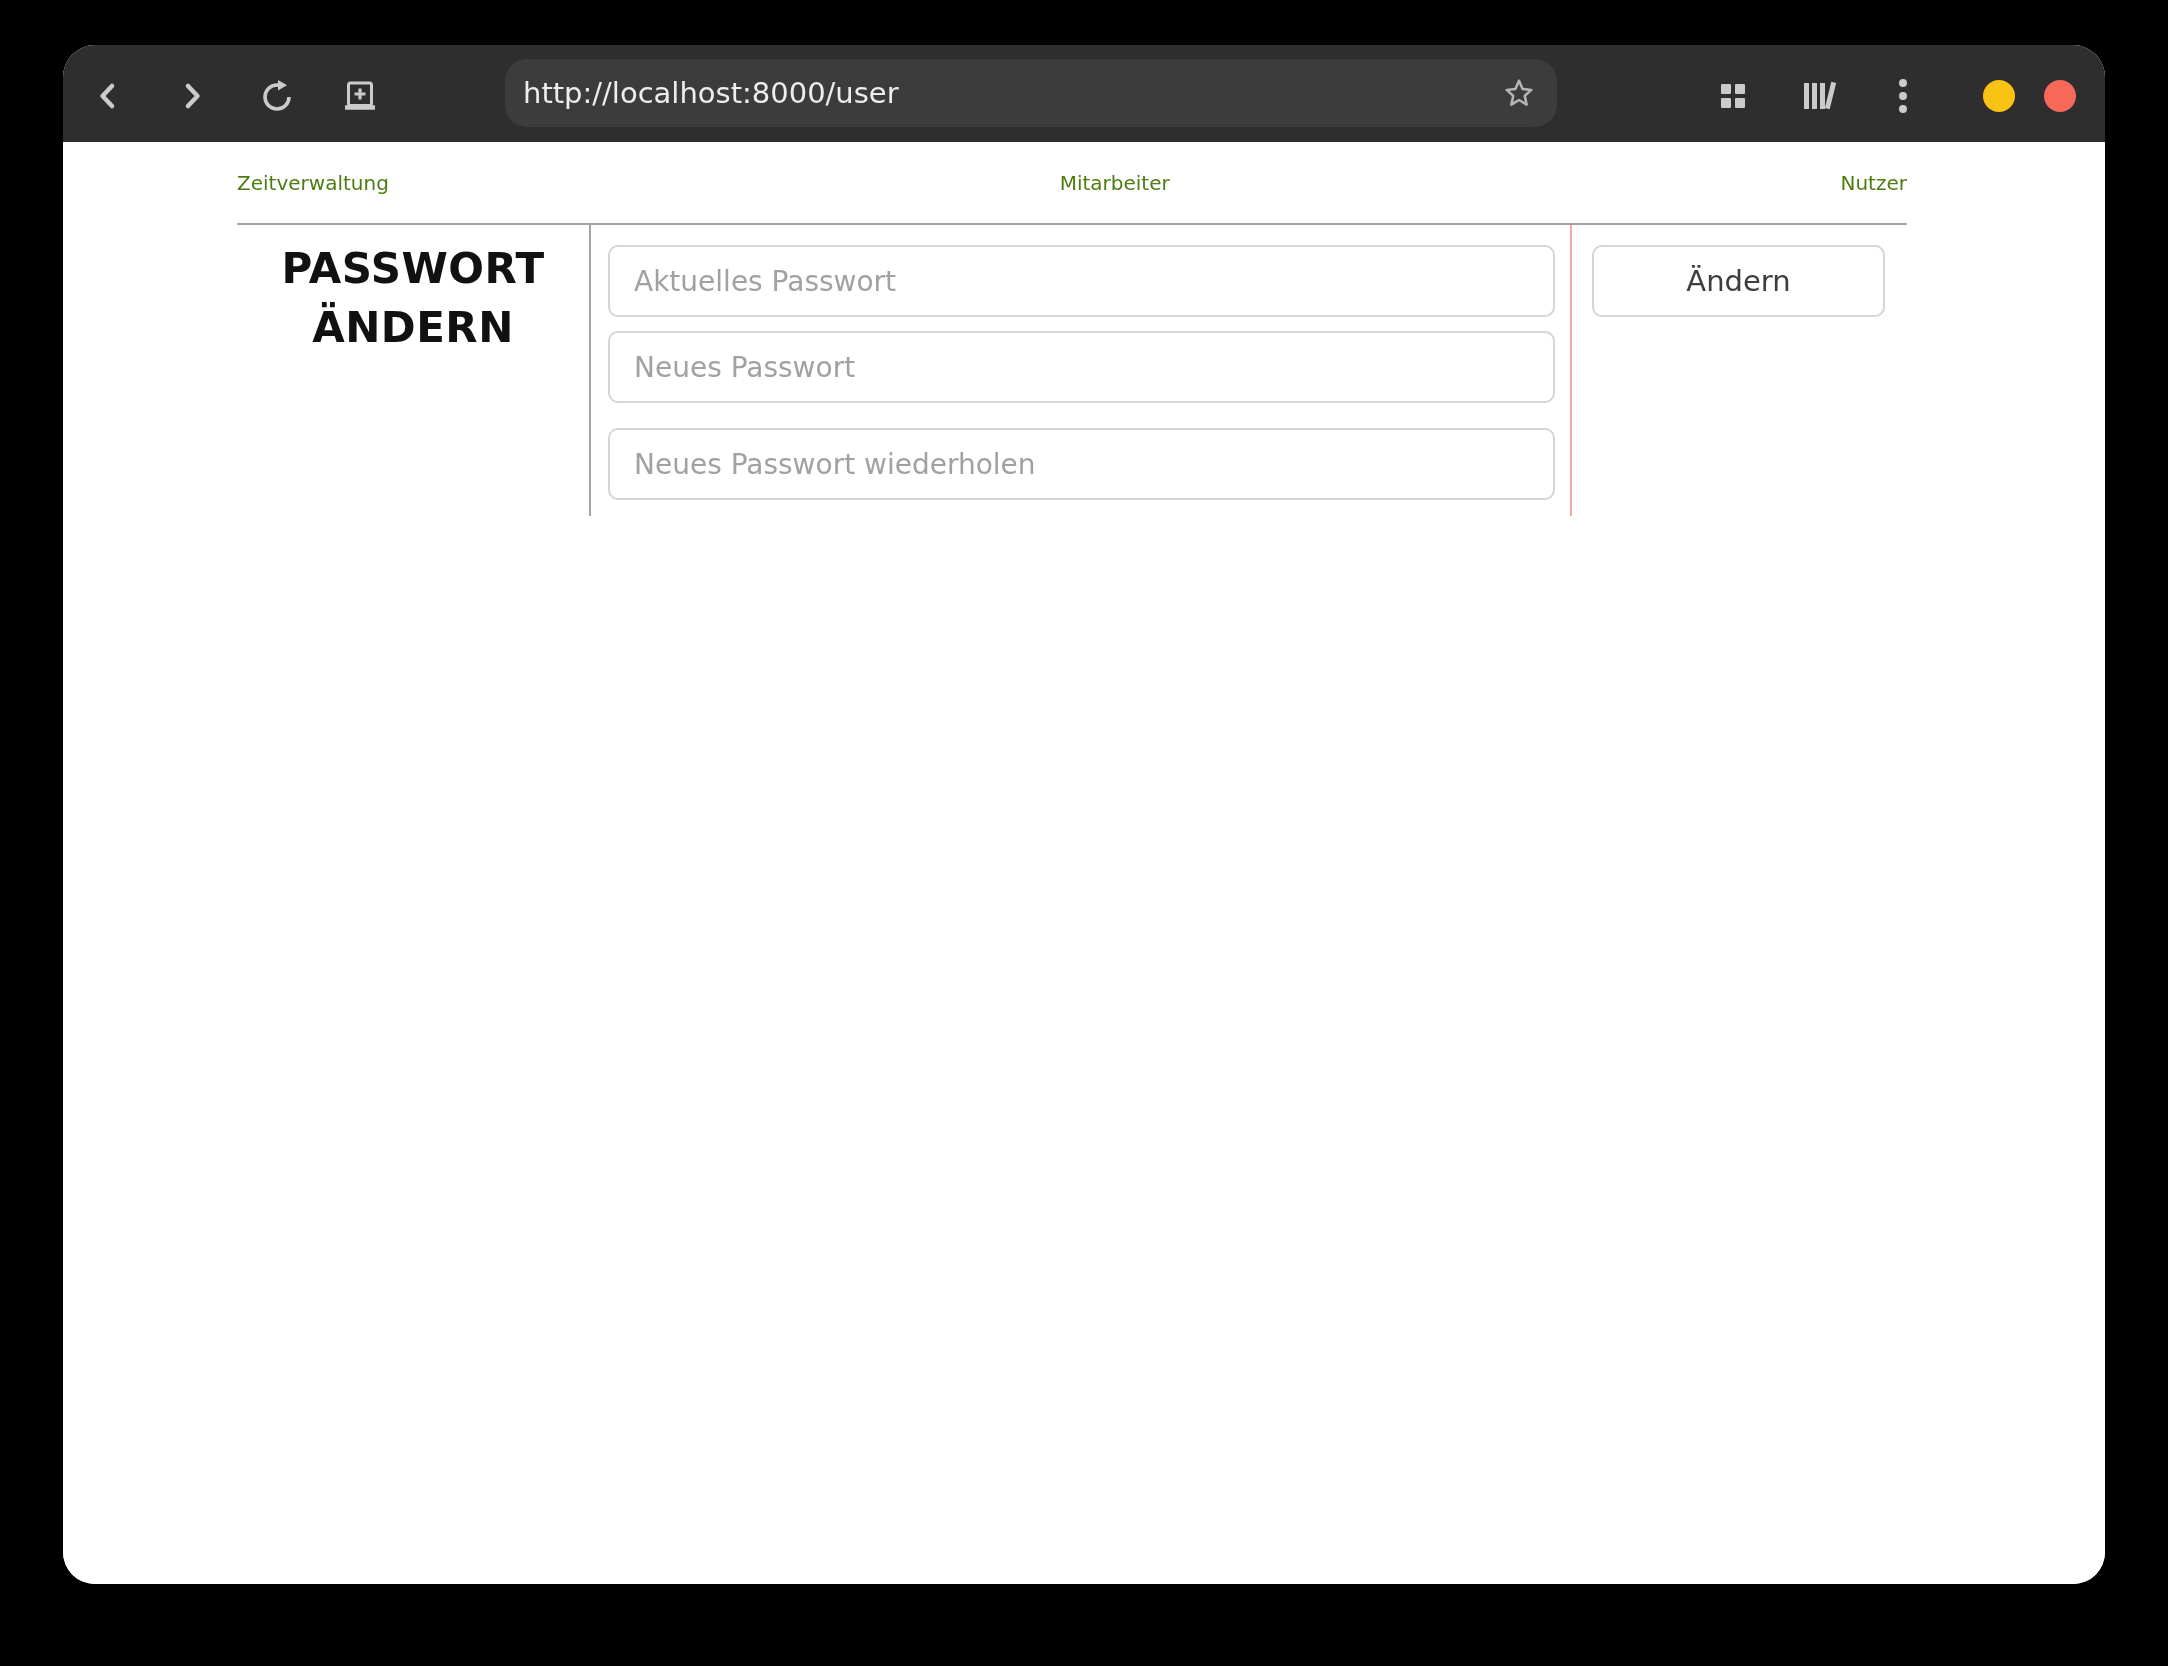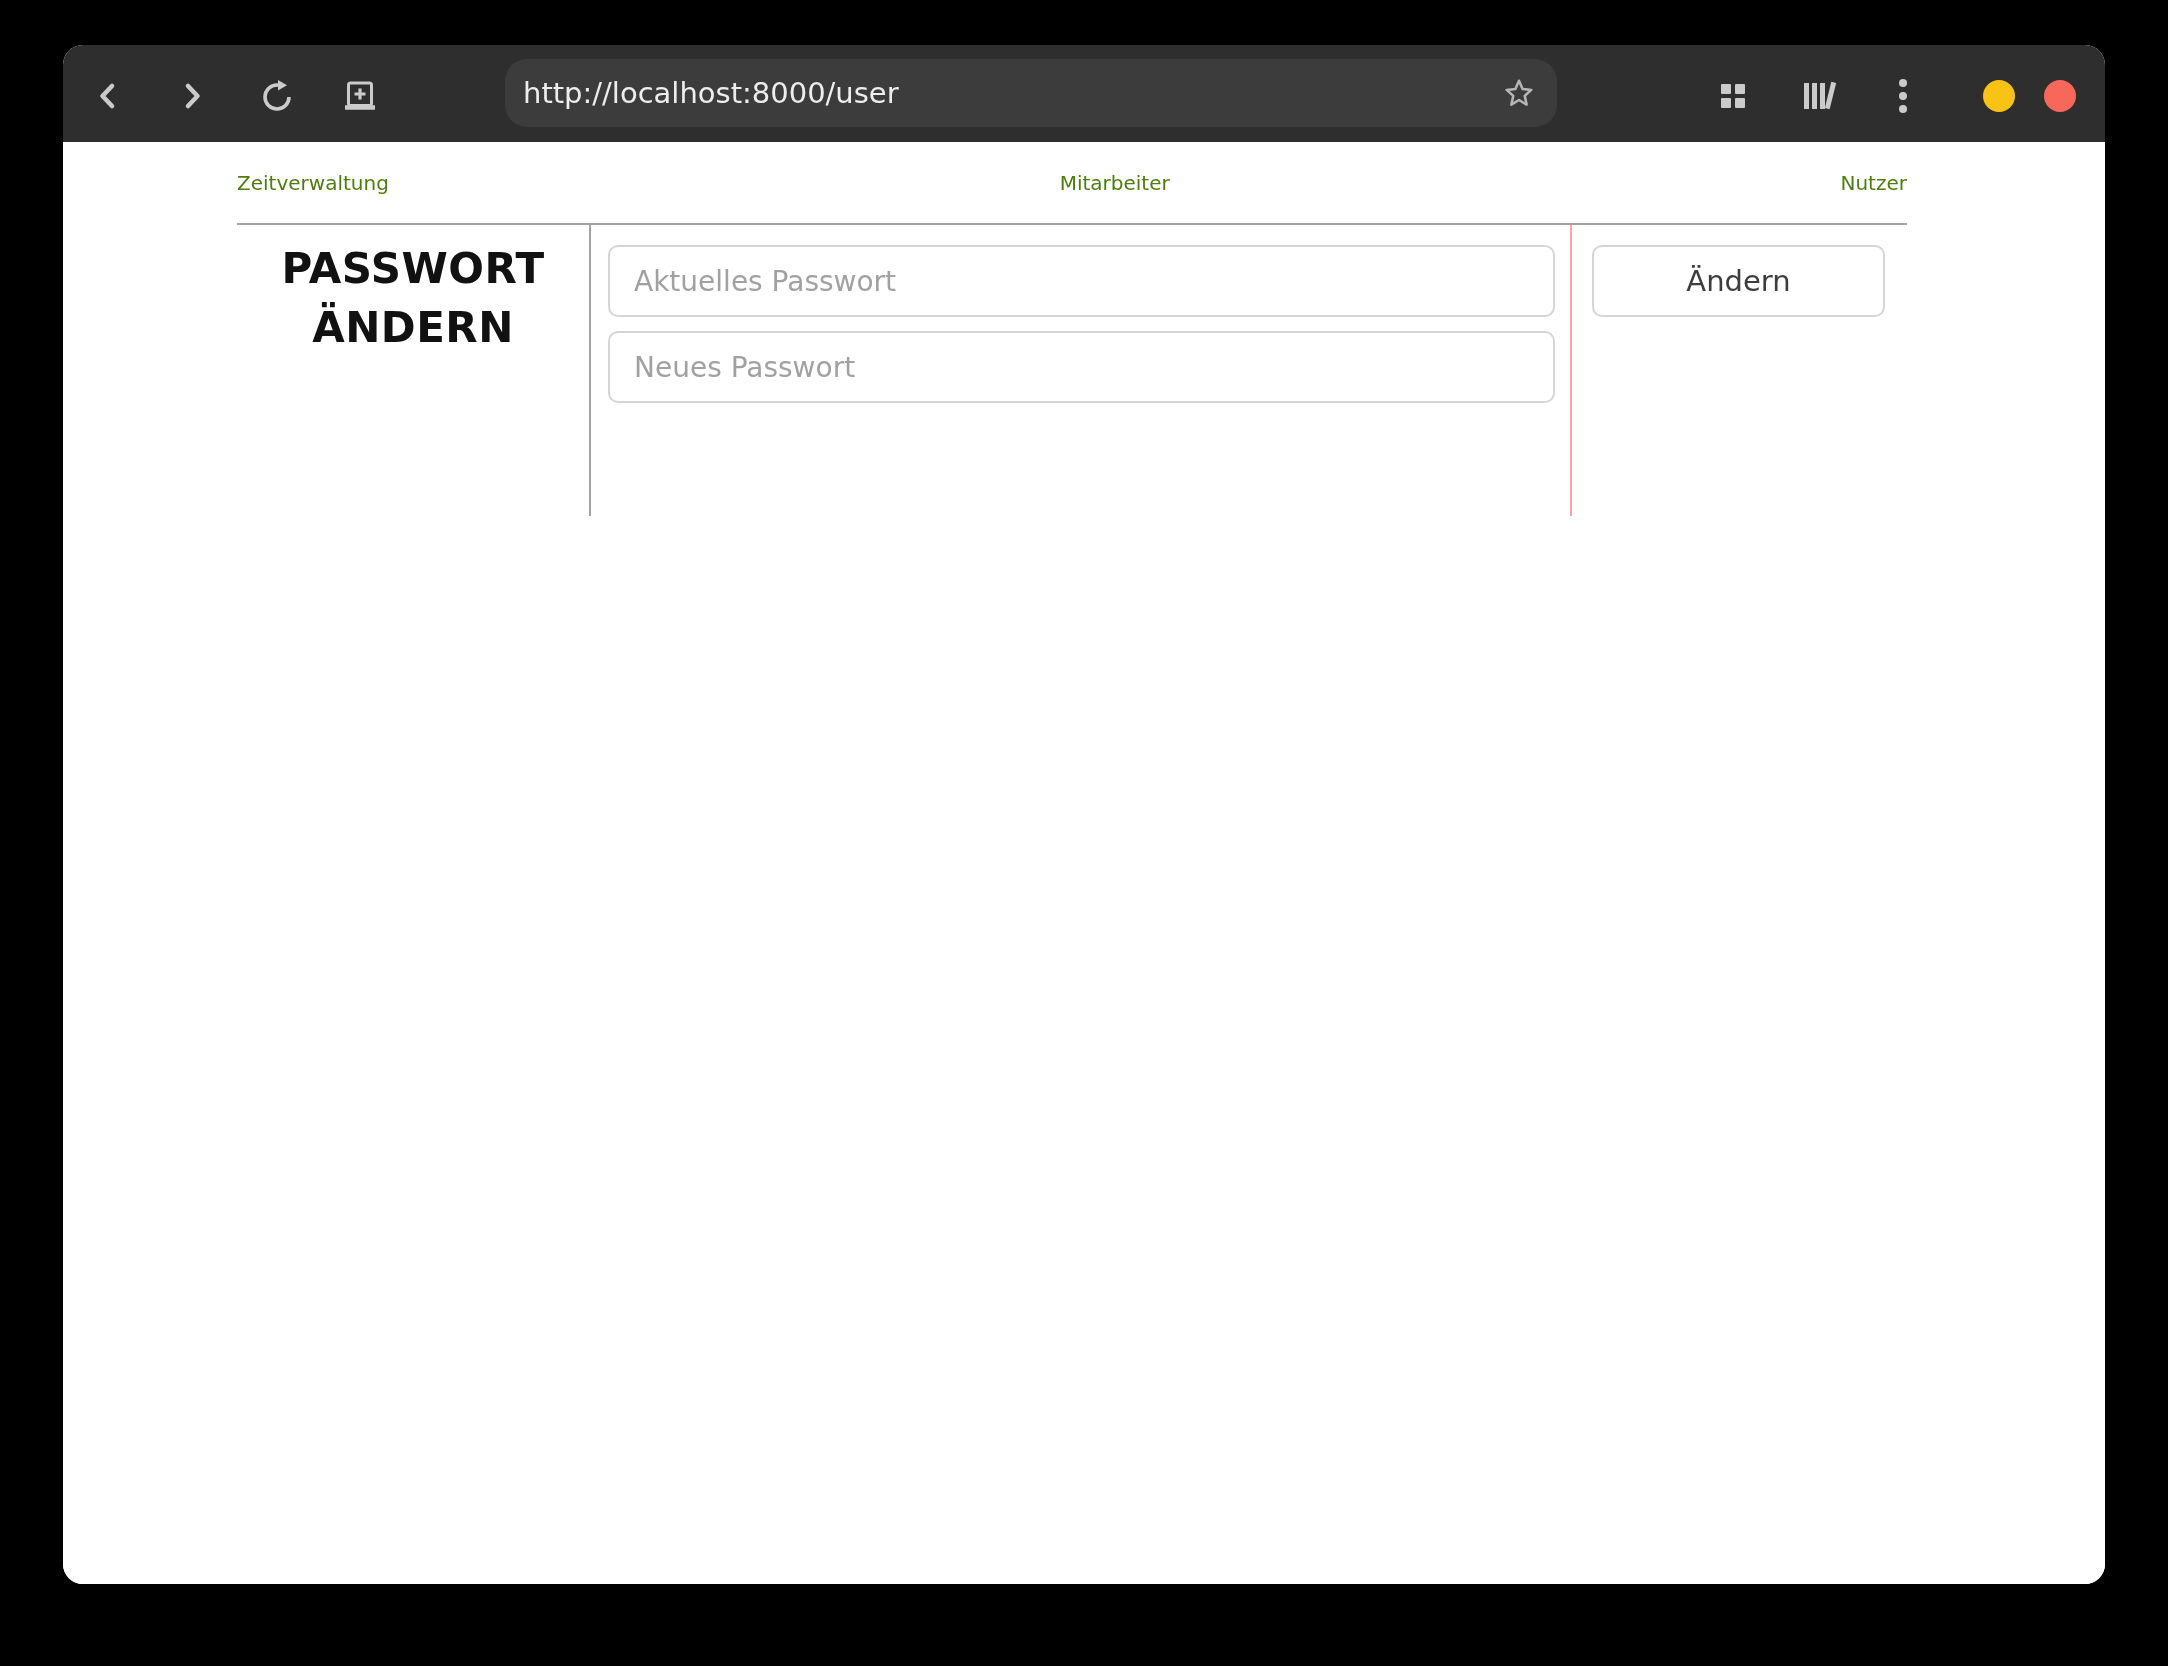--- a/index.html
+++ b/index.html
@@ -2,21 +2,21 @@
 <html><head>
 <meta charset="utf-8">
 <style>
   * { margin:0; padding:0; box-sizing:border-box; }
   html,body { width:2168px; height:1666px; background:#000; overflow:hidden;
               font-family:"DejaVu Sans","Liberation Sans",sans-serif; }
   .stage { position:relative; width:2168px; height:1666px; background:#000; }
 
   
   .window { position:absolute; left:63px; top:45px; width:2042px; height:1539px;
-            border-radius:20px; overflow:hidden; background:#fff; }
+            border-radius:32px; overflow:hidden; background:#fff; }
 
   
   .chrome { position:absolute; left:0; top:0; width:100%; height:97px; background:#2e2e2e; }
   .tbtn { position:absolute; top:29px; width:44px; height:44px; border:none; background:transparent;
           color:#cbcbcb; display:flex; align-items:center; justify-content:center; padding:0; }
   .tbtn svg { display:block; }
   .btn-back    { left:23px; }
   .btn-forward { left:107px; }
   .btn-reload  { left:192px; }
   .btn-newtab  { left:275px; }
@@ -165,20 +165,21 @@
 
       <section class="content-row">
 
         <div class="cell-left">
           <h1 class="heading">PASSWORT ÄNDERN</h1>
         </div>
 
         <div class="cell-mid">
           <input class="pw-input pw-1" type="password" placeholder="Aktuelles Passwort" style="">
           <input class="pw-input pw-2" type="password" placeholder="Neues Passwort" style="">
+          <input class="pw-input pw-3" type="password" placeholder="Neues Passwort wiederholen" style="">
         </div>
 
         <div class="cell-right">
           <button class="submit-btn">Ändern</button>
         </div>
 
       </section>
     </div>
 
   </div>

